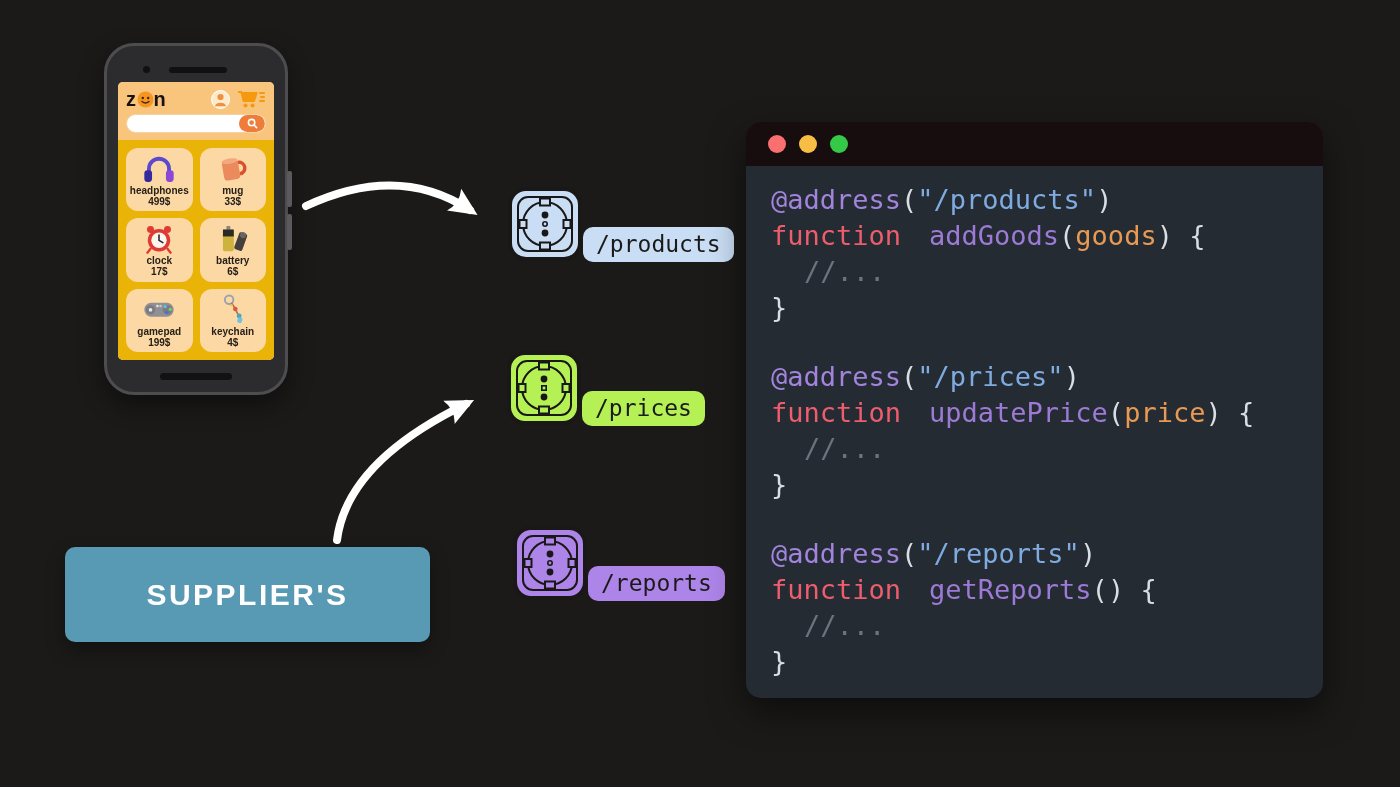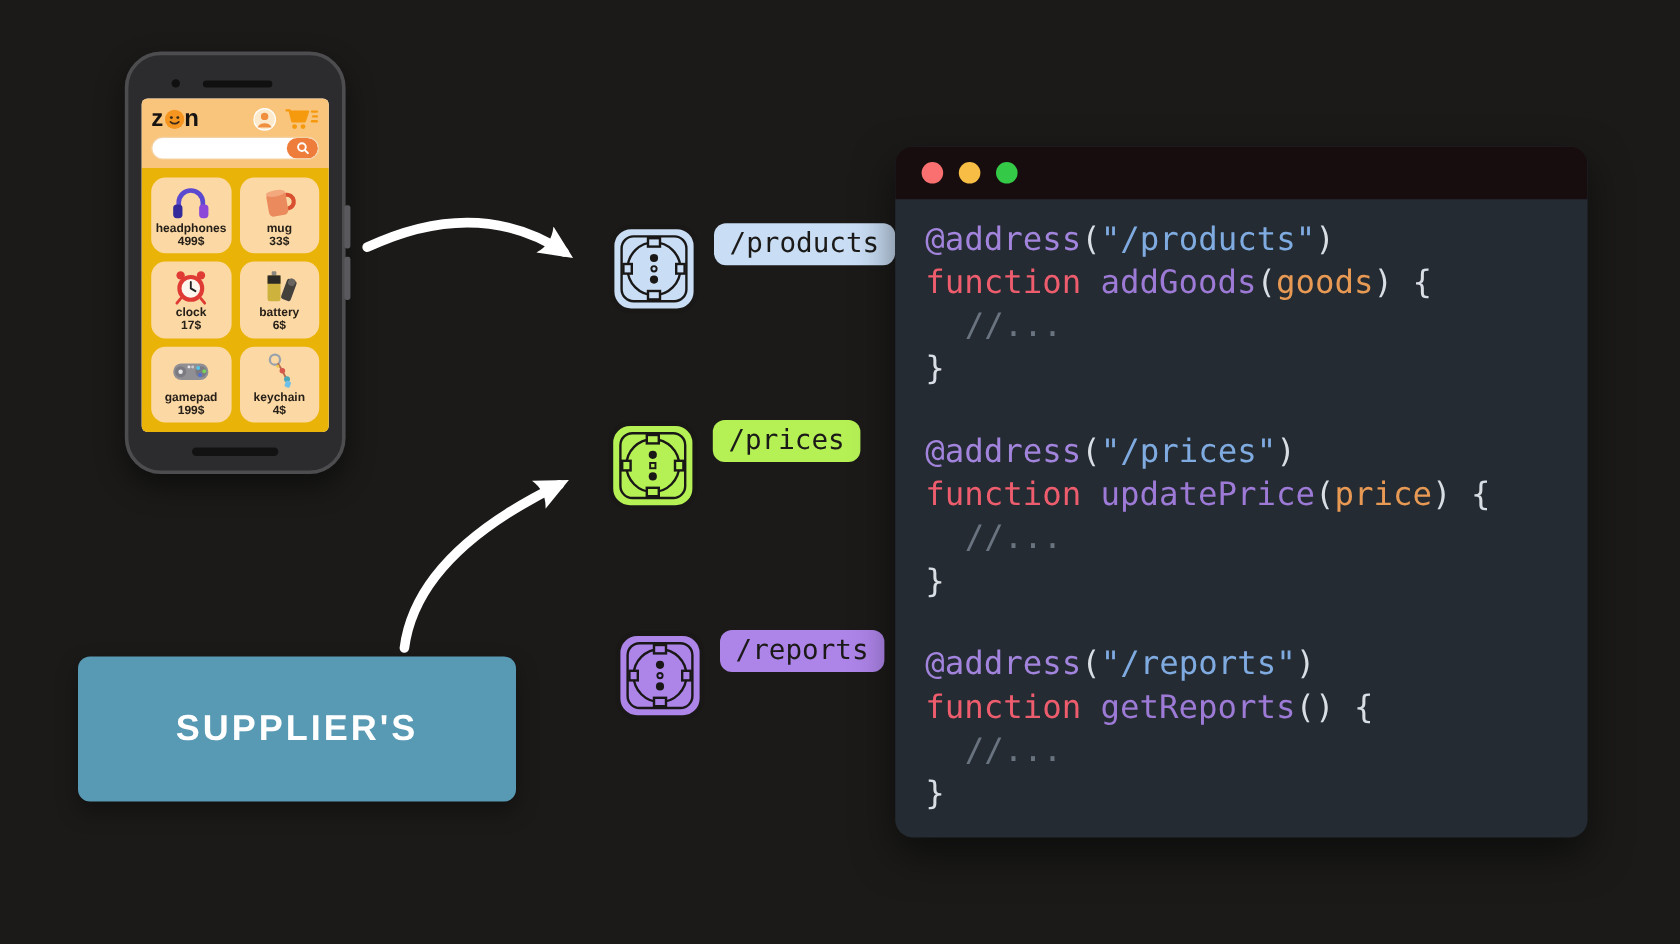--- a/index.html
+++ b/index.html
@@ -27,52 +27,52 @@
                border-radius:10px;display:flex;align-items:center;justify-content:flex-end;overflow:hidden;}
   .search-btn{width:26px;height:17px;background:#ee7d3b;border-radius:9px;display:flex;align-items:center;justify-content:center;}
   .app-body{flex:1;display:grid;grid-template-columns:1fr 1fr;grid-template-rows:1fr 1fr 1fr;
             gap:7px;padding:8px;background:#eab308;}
   .tile{background:#fcd8a4;border-radius:12px;display:flex;flex-direction:column;align-items:center;
         justify-content:center;padding:2px 0;}
   .tile .p-name{font-size:10px;font-weight:bold;color:#262019;line-height:11px;}
   .tile .p-price{font-size:10px;font-weight:bold;color:#262019;line-height:12px;text-align:center;}
 
   
-  .socket-group{position:absolute;display:flex;align-items:flex-start;gap:12px;}
+  .socket-group{position:absolute;display:flex;align-items:flex-end;}
   .sg-products{left:507px;top:186px;}
   .sg-prices{left:506px;top:350px;}
   .sg-reports{left:512px;top:525px;}
   .endpoint-pill{font-family:"DejaVu Sans Mono",monospace;font-size:23px;color:#1b1a18;
                  border-radius:10px;padding:4px 13px;line-height:27px;}
   .pill-products{background:#c9ddf4;}
   .pill-prices{background:#b5f155;}
   .pill-reports{background:#ad84e8;}
 
   
-  .supplier{position:absolute;left:65px;top:547px;width:365px;height:121px;background:#5899b4;
+  .supplier{position:absolute;left:65px;top:547px;width:365px;height:95px;background:#5899b4;
             border-radius:10px;display:flex;flex-direction:column;align-items:center;justify-content:center;
             color:#ffffff;font-weight:bold;font-size:30px;letter-spacing:2.5px;line-height:42px;
             box-shadow:0 8px 18px rgba(0,0,0,.35);}
 
   
   .code-window{position:absolute;left:746px;top:122px;width:577px;height:576px;border-radius:15px;
                background:#242b32;overflow:hidden;box-shadow:0 14px 34px rgba(0,0,0,.5);}
   .titlebar{height:44px;background:#170d0e;display:flex;align-items:center;padding-left:22px;gap:13px;}
   .tl-dot{width:18px;height:18px;border-radius:50%;}
   .dot-red{background:#fa7070;}
   .dot-yellow{background:#f8bd45;}
   .dot-green{background:#35c948;}
   .code-area{padding:16px 0 0 25px;font-family:"DejaVu Sans Mono",monospace;font-size:27px;}
   .code-block{margin-bottom:33px;}
   .code-line{white-space:pre;line-height:36px;height:36px;}
   .comment-line .tk{padding-left:33px;}
   .tk{display:inline;}
   .dec{color:#a284dd;}
   .kw{color:#ee5d6e;margin-right:16px;}
-  .fn{color:#9d7ad6;}
+  .fn{color:#9d7ad6;margin-left:12px;}
   .str{color:#7fabe1;}
   .par{color:#e89a55;}
   .pun{color:#d9dee4;}
   .com{color:#6a7380;}
 
   
   .arrows{position:absolute;left:0;top:0;pointer-events:none;}
 </style>
 </head>
 <body>

